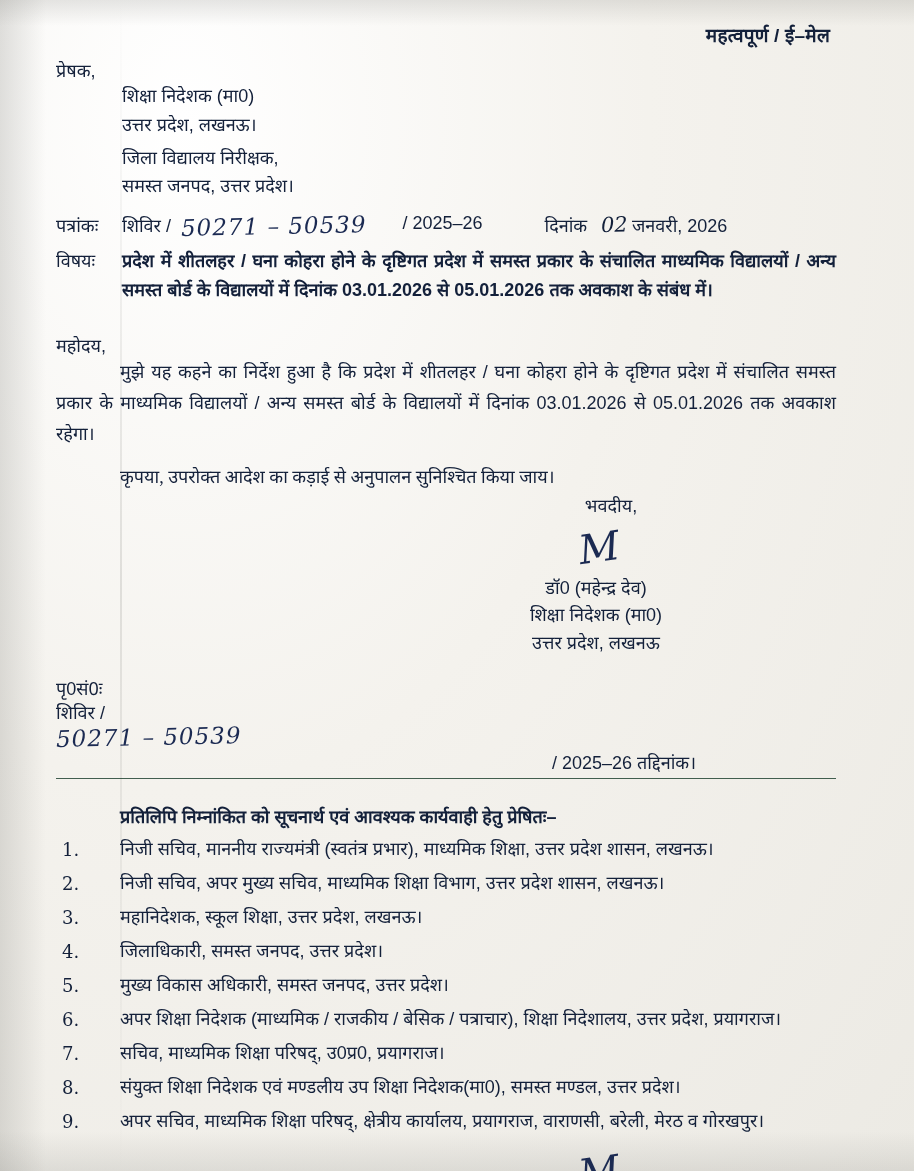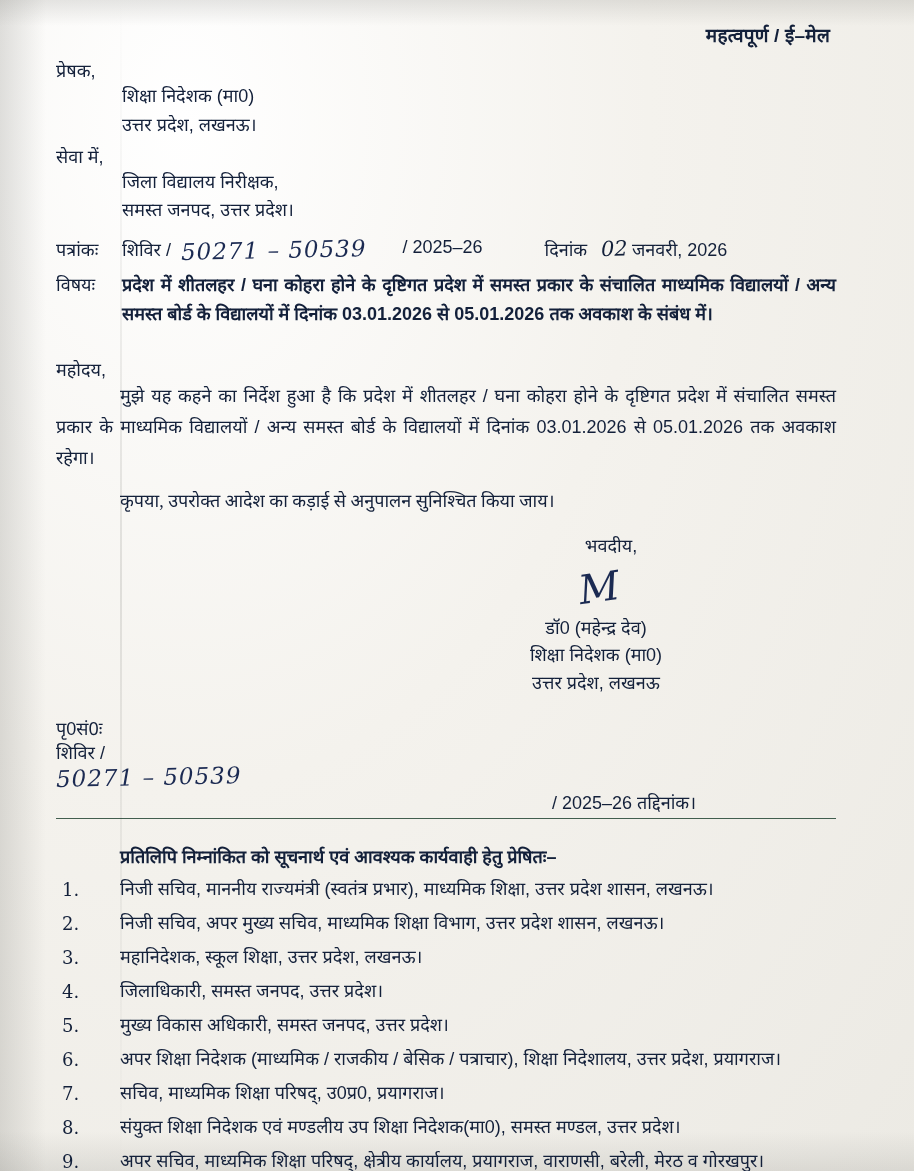--- a/index.html
+++ b/index.html
@@ -116,21 +116,20 @@
     font-size: 18px;
     line-height: 1.72;
     text-align: justify;
   }
   .para.first { text-indent: 64px; }
   .para.second { text-indent: 64px; margin-top: 12px; font-family: Liberation Serif, serif; }
 
   .closing {
     text-align: center;
     font-size: 18px;
-    margin-top: 16px;
     padding-left: 330px;
   }
   .sign-block {
     margin-top: 4px;
     padding-left: 300px;
     text-align: center;
     font-size: 18px;
     line-height: 1.55;
     position: relative;
   }
@@ -213,21 +212,20 @@
 
     <div class="from-block">
       <div class="label">प्रेषक,</div>
       <div class="indent-1">
         <div class="from-line">शिक्षा निदेशक (मा0)</div>
         <div class="from-line">उत्तर प्रदेश, लखनऊ।</div>
       </div>
     </div>
 
     <div class="to-block">
-      <div class="label">सेवा में,</div>
       <div class="indent-1">
         <div class="from-line">जिला विद्यालय निरीक्षक,</div>
         <div class="from-line">समस्त जनपद, उत्तर प्रदेश।</div>
       </div>
     </div>
 
     <div class="meta-row">
       <span class="meta-label">पत्रांकः</span>
       <span class="meta-shivir">शिविर /</span>
       <span class="handwriting">50271 – 50539</span>

